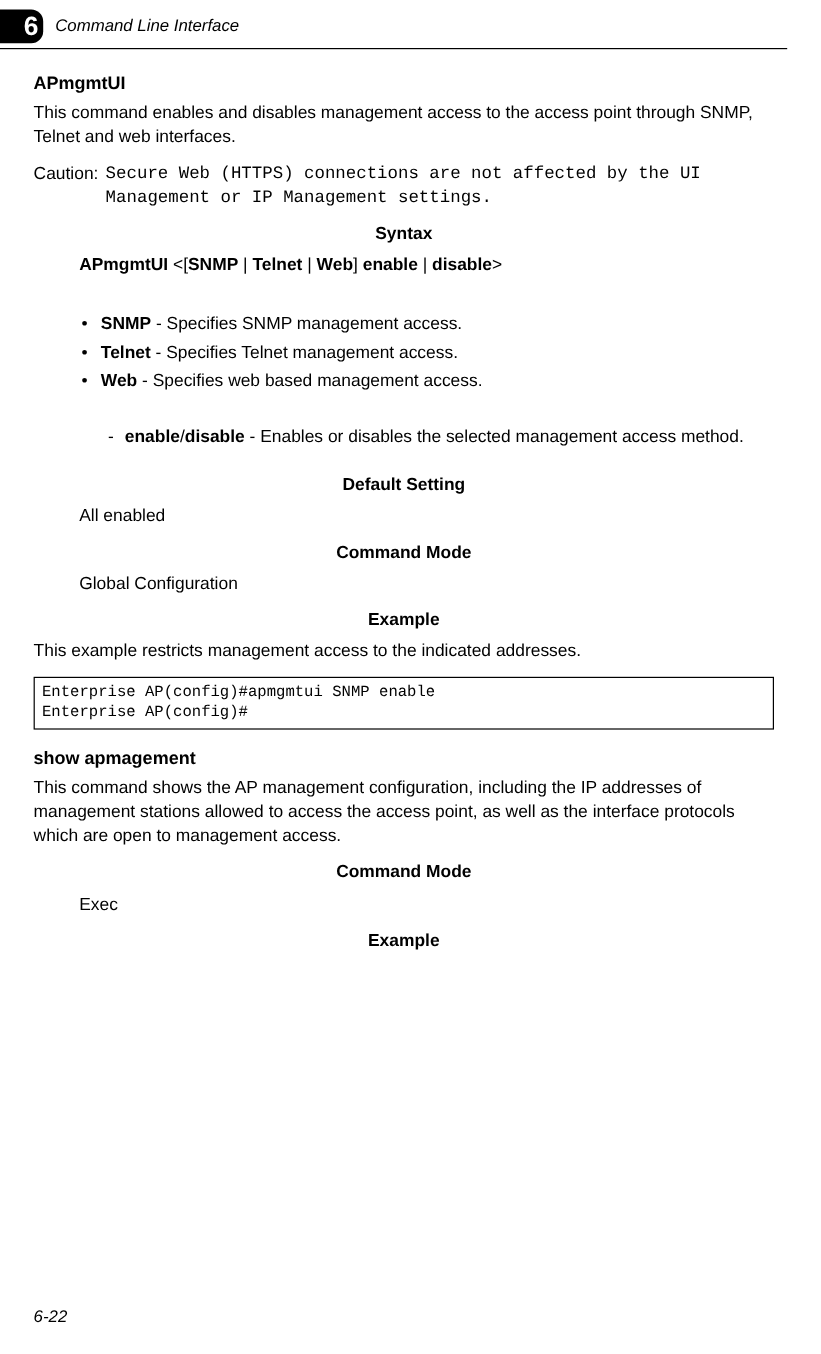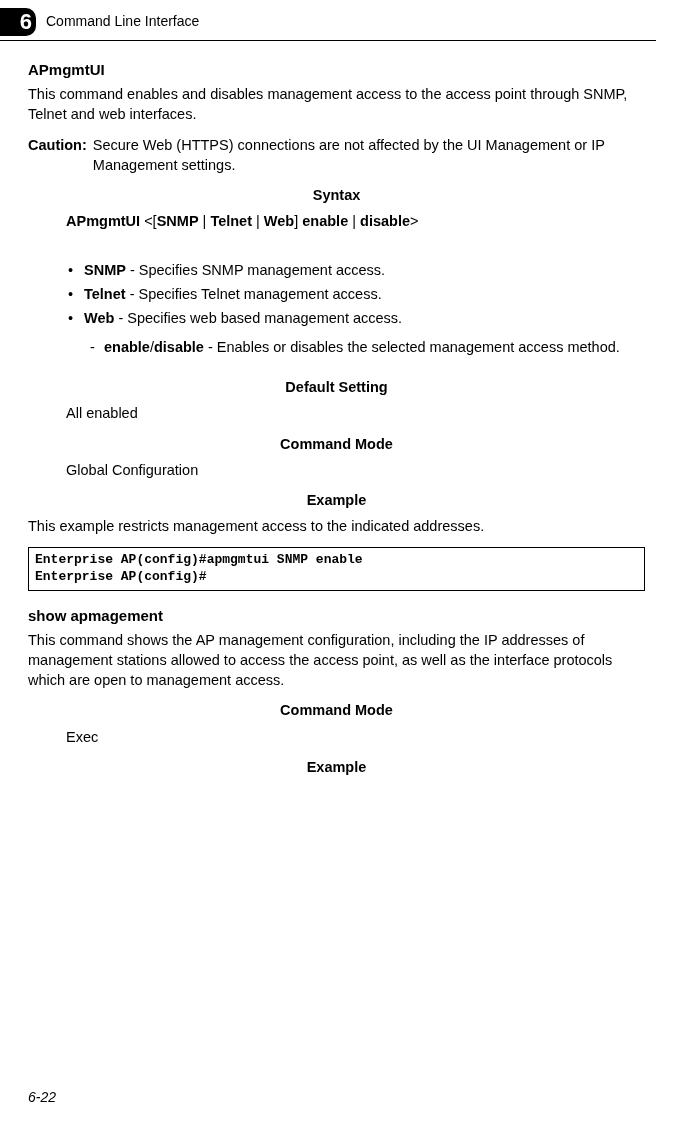--- a/index.html
+++ b/index.html
@@ -30,57 +30,59 @@
     font-weight: bold;
     display: flex;
     align-items: center;
     justify-content: flex-end;
     padding-right: 4px;
     margin-right: 10px;
     border-top-right-radius: 10px;
     border-bottom-right-radius: 10px;
   }
   .header-title {
+    font-style: italic;
     font-size: 14px;
   }
   .content {
     padding: 0 39px 0 28px;
   }
   .h2 {
     font-weight: bold;
     font-size: 15px;
     margin: 8px 0 4px 0;
   }
   .para {
     margin: 4px 0 10px 0;
   }
   .caution-row {
     display: flex;
     margin: 6px 0 10px 0;
   }
   .caution-label {
-    font-weight: bold;
+    font-weight: normal;
     flex: 0 0 auto;
     margin-right: 6px;
   }
   .caution-text {
     flex: 1 1 auto;
+    font-family: Liberation Mono, monospace;
   }
   .section-label {
     font-weight: bold;
     margin: 10px 0 6px 0;
     text-align: center;
   }
   .syntax-line {
     margin: 4px 0 28px 38px;
     font-size: 14.5px;
   }
   .syntax-line .b { font-weight: bold; }
   .bullet-list {
-    margin: 0 0 8px 38px;
+    margin: 0 0 25px 38px;
     padding: 0;
   }
   .bullet-list li {
     list-style: none;
     position: relative;
     padding-left: 18px;
     margin: 4px 0;
   }
   .bullet-list li::before {
     content: "•";
@@ -104,21 +106,20 @@
     margin: 4px 0 10px 38px;
   }
   .code-box {
     border: 1px solid #000;
     font-family: "Courier New", monospace;
     font-size: 13px;
     padding: 4px 6px;
     margin: 6px 0 14px 0;
     white-space: pre;
     line-height: 1.3;
-    font-weight: bold;
   }
   .page-num {
     position: absolute;
     bottom: 20px;
     left: 28px;
     font-size: 14px;
     font-style: italic;
   }
 </style>
 </head>

